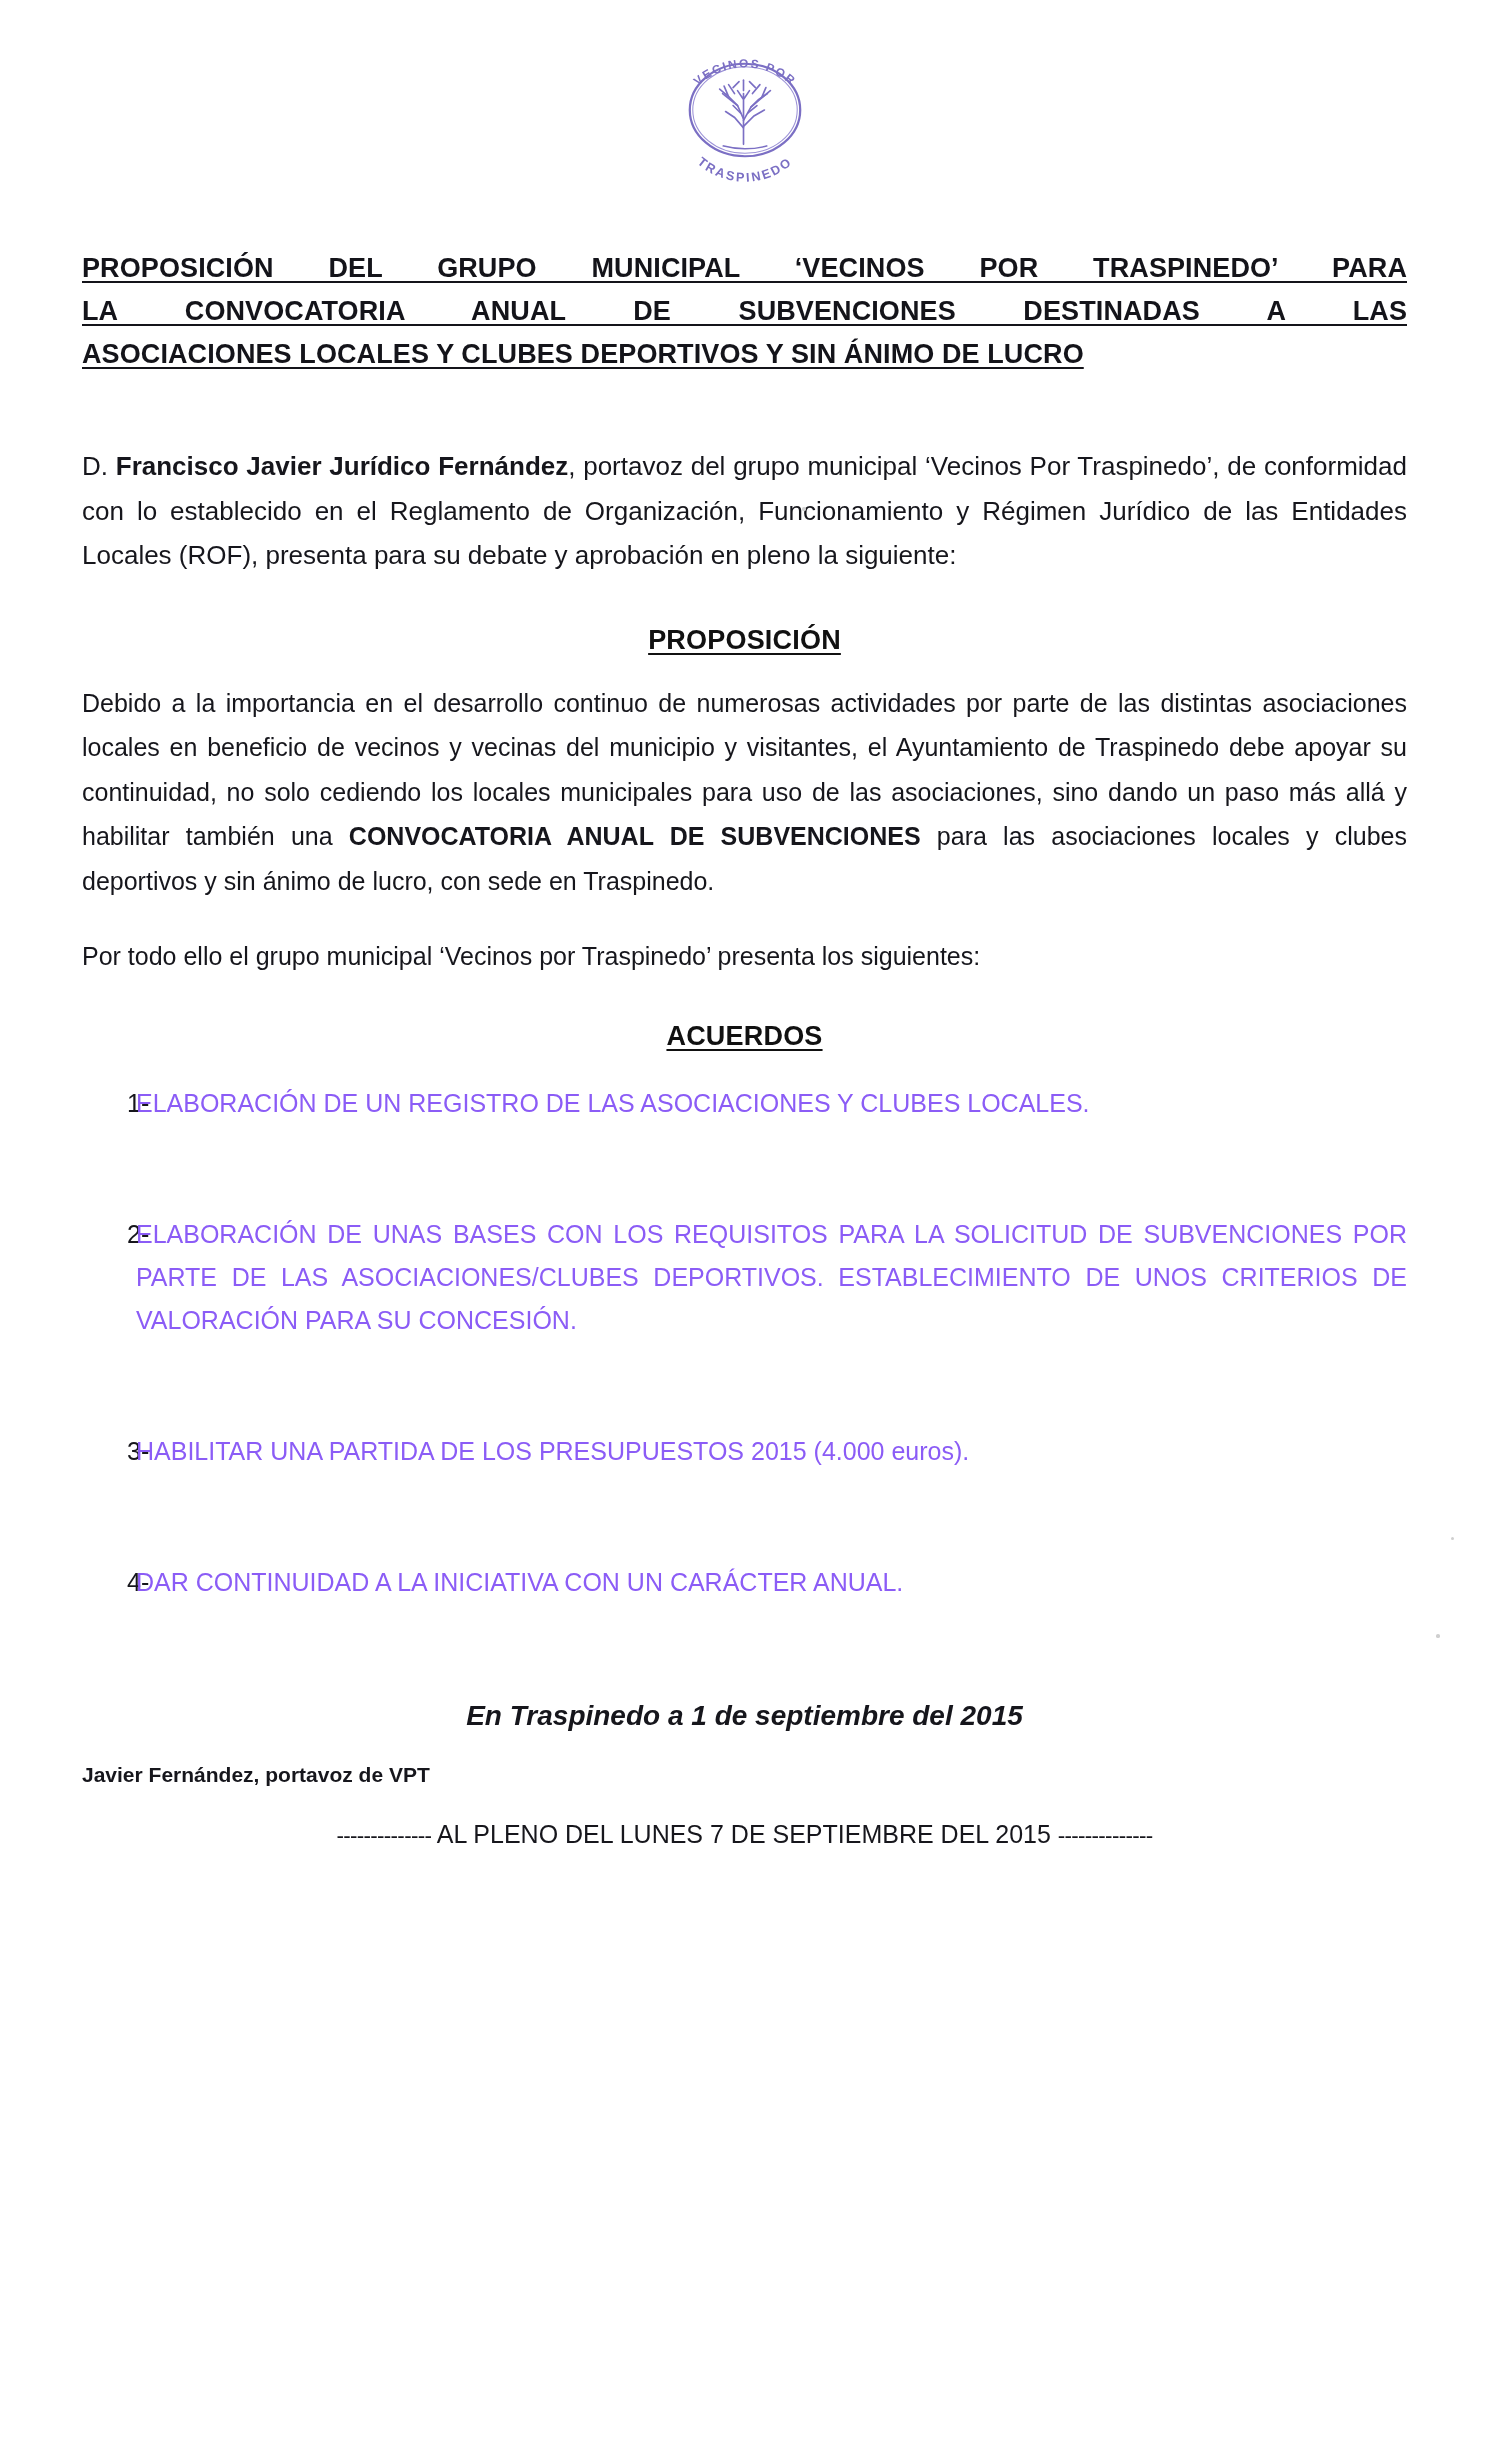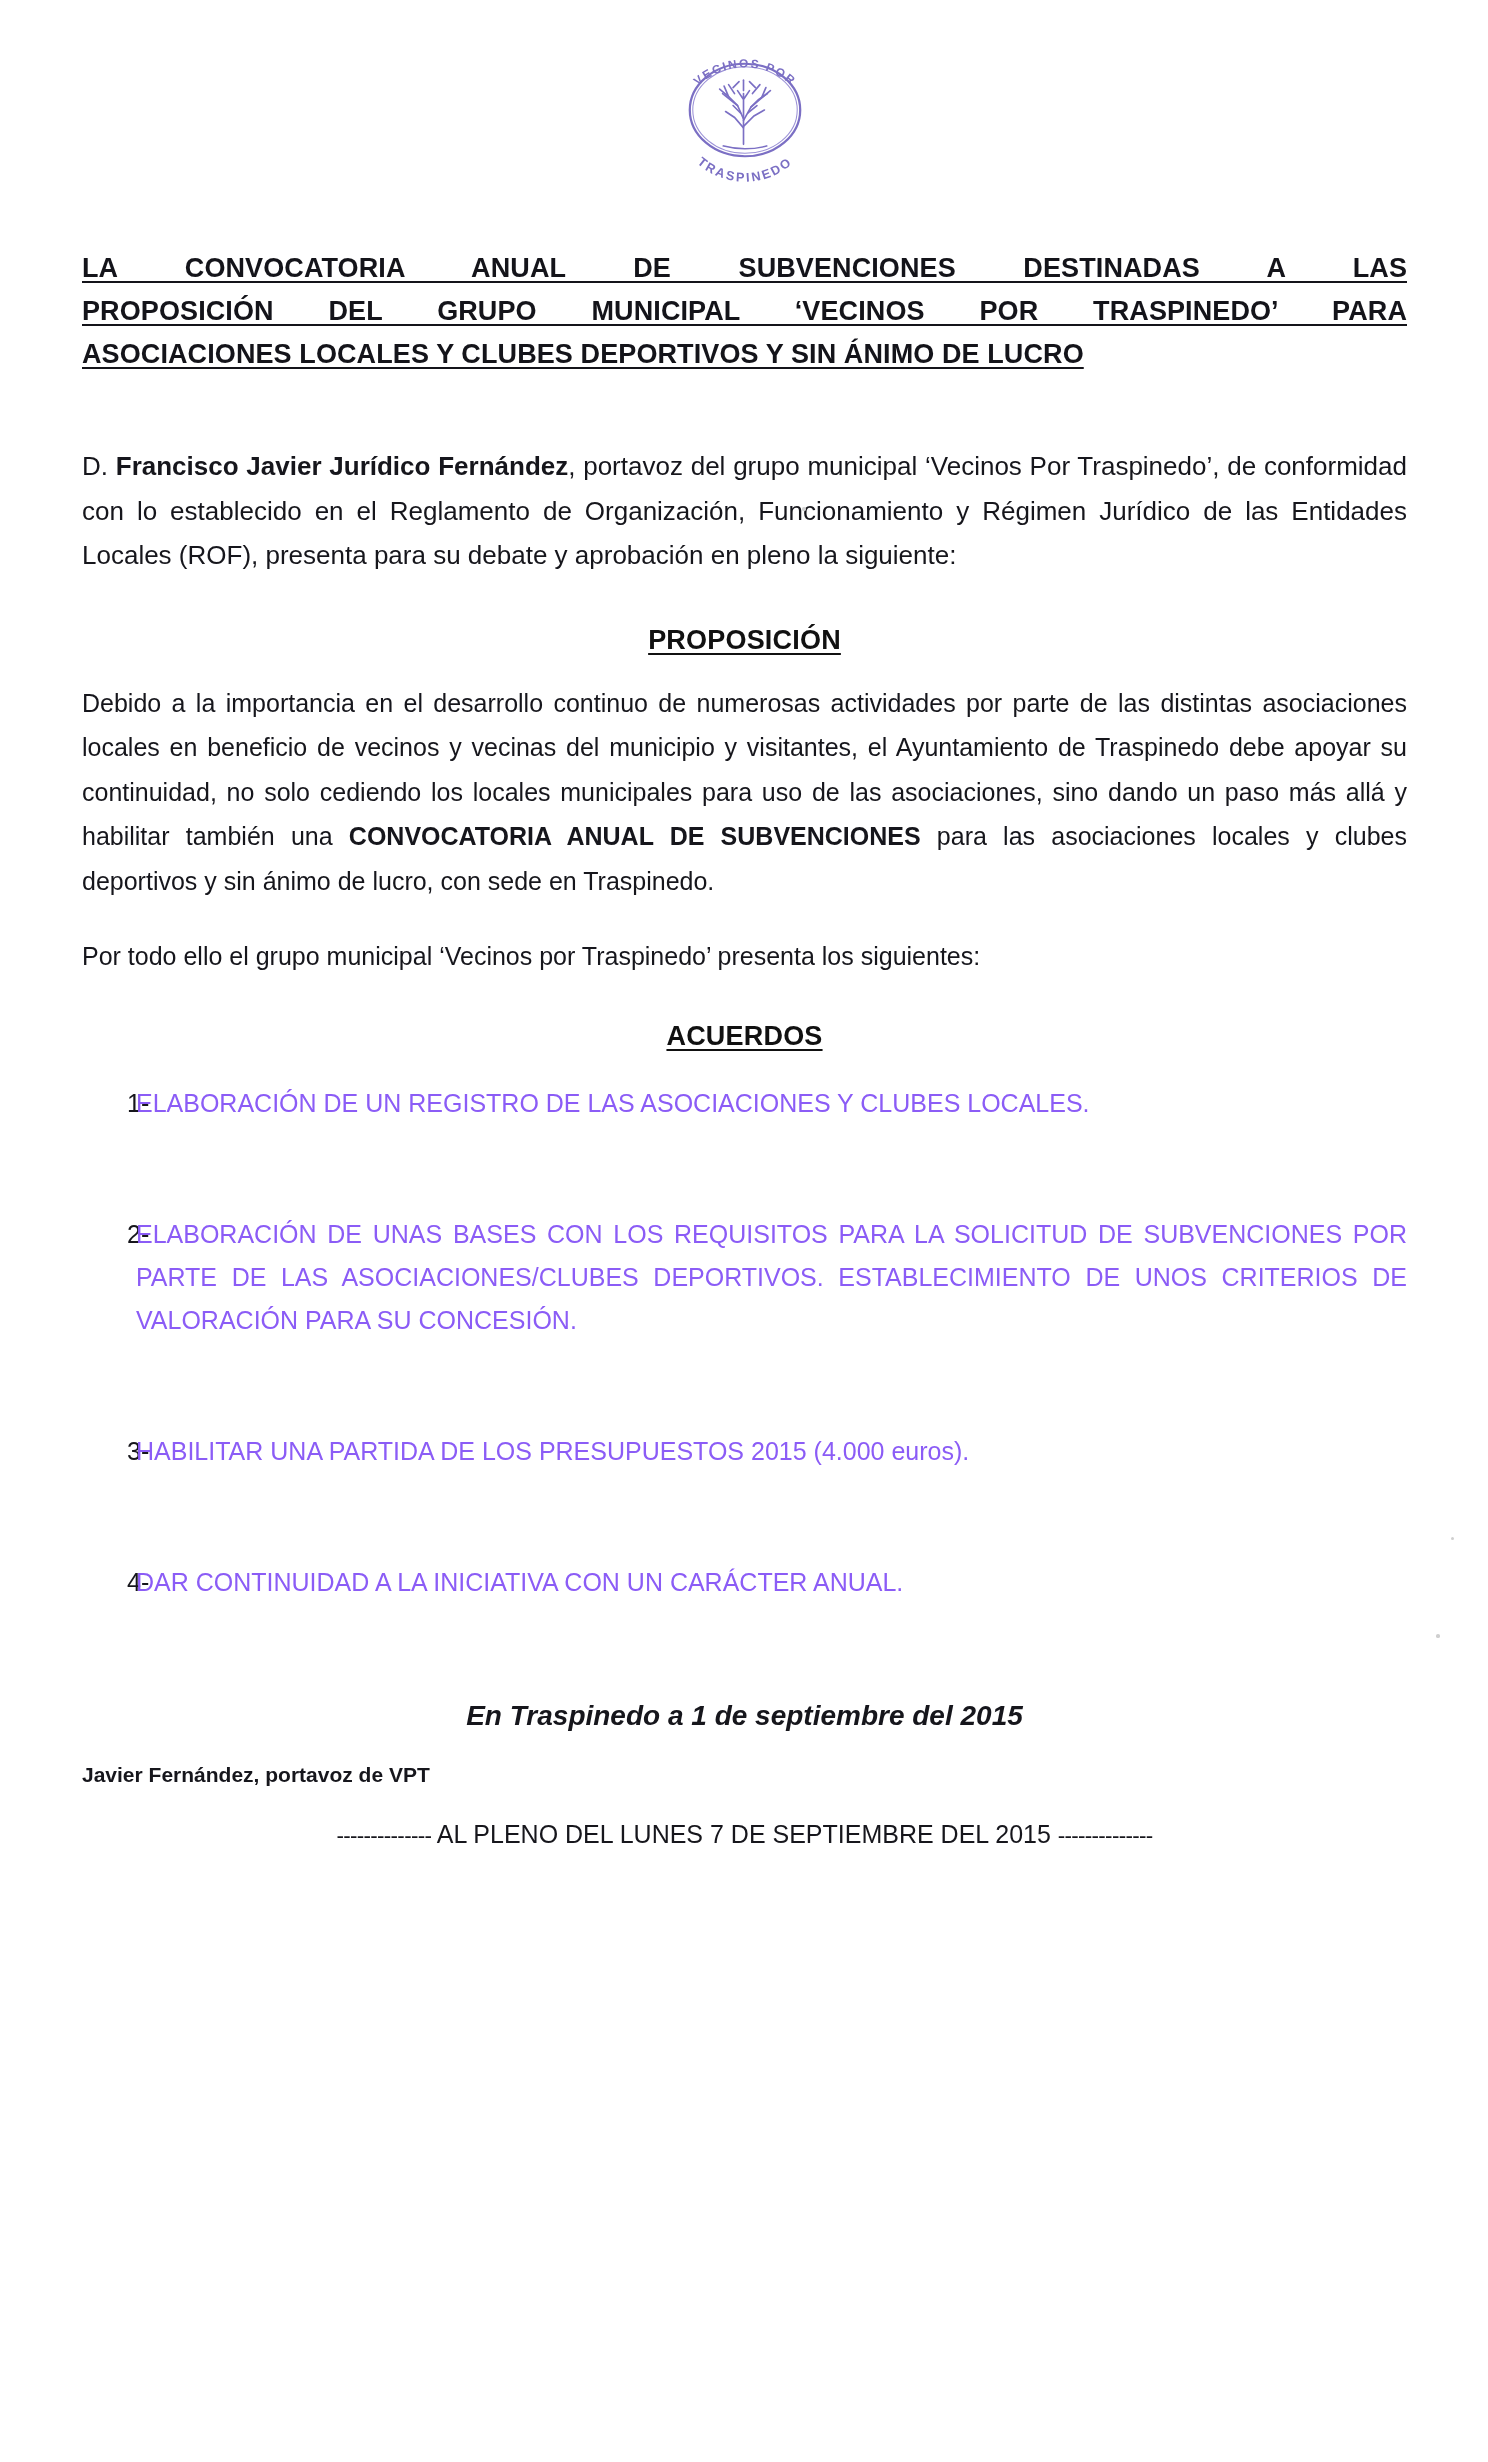--- a/index.html
+++ b/index.html
@@ -201,22 +201,22 @@
           <textPath href="#arcTop" startOffset="50%" text-anchor="middle">VECINOS POR</textPath>
         </text>
         <text font-family="'Liberation Sans', sans-serif" font-size="17" font-weight="700" fill="#7b6fc4" letter-spacing="3">
           <textPath href="#arcBottom" startOffset="50%" text-anchor="middle">TRASPINEDO</textPath>
         </text>
       </svg>
     </div>
   </div>
 
   <div class="doc-title">
+    <span class="tl">PROPOSICIÓN DEL GRUPO MUNICIPAL ‘VECINOS POR TRASPINEDO’ PARA</span>
     <span class="tl">LA CONVOCATORIA ANUAL DE SUBVENCIONES DESTINADAS A LAS</span>
-    <span class="tl">PROPOSICIÓN DEL GRUPO MUNICIPAL ‘VECINOS POR TRASPINEDO’ PARA</span>
     <span class="tl last">ASOCIACIONES LOCALES Y CLUBES DEPORTIVOS Y SIN ÁNIMO DE LUCRO</span>
   </div>
 
   <p class="intro"><span>D. </span><b>Francisco Javier Jurídico Fernández</b><span>, portavoz del grupo municipal ‘Vecinos Por Traspinedo’, de conformidad con lo establecido en el Reglamento de Organización, Funcionamiento y Régimen Jurídico de las Entidades Locales (ROF), presenta para su debate y aprobación en pleno la siguiente:</span></p>
 
   <div class="section-head"><span>PROPOSICIÓN</span></div>
 
   <p class="para"><span>Debido a la importancia en el desarrollo continuo de numerosas actividades por parte de las distintas asociaciones locales en beneficio de vecinos y vecinas del municipio y visitantes, el Ayuntamiento de Traspinedo debe apoyar su continuidad, no solo cediendo los locales municipales para uso de las asociaciones, sino dando un paso más allá y habilitar también una </span><span class="emph">CONVOCATORIA ANUAL DE SUBVENCIONES</span><span> para las asociaciones locales y clubes deportivos y sin ánimo de lucro, con sede en Traspinedo.</span></p>
 
   <p class="para second">Por todo ello el grupo municipal ‘Vecinos por Traspinedo’ presenta los siguientes:</p>

